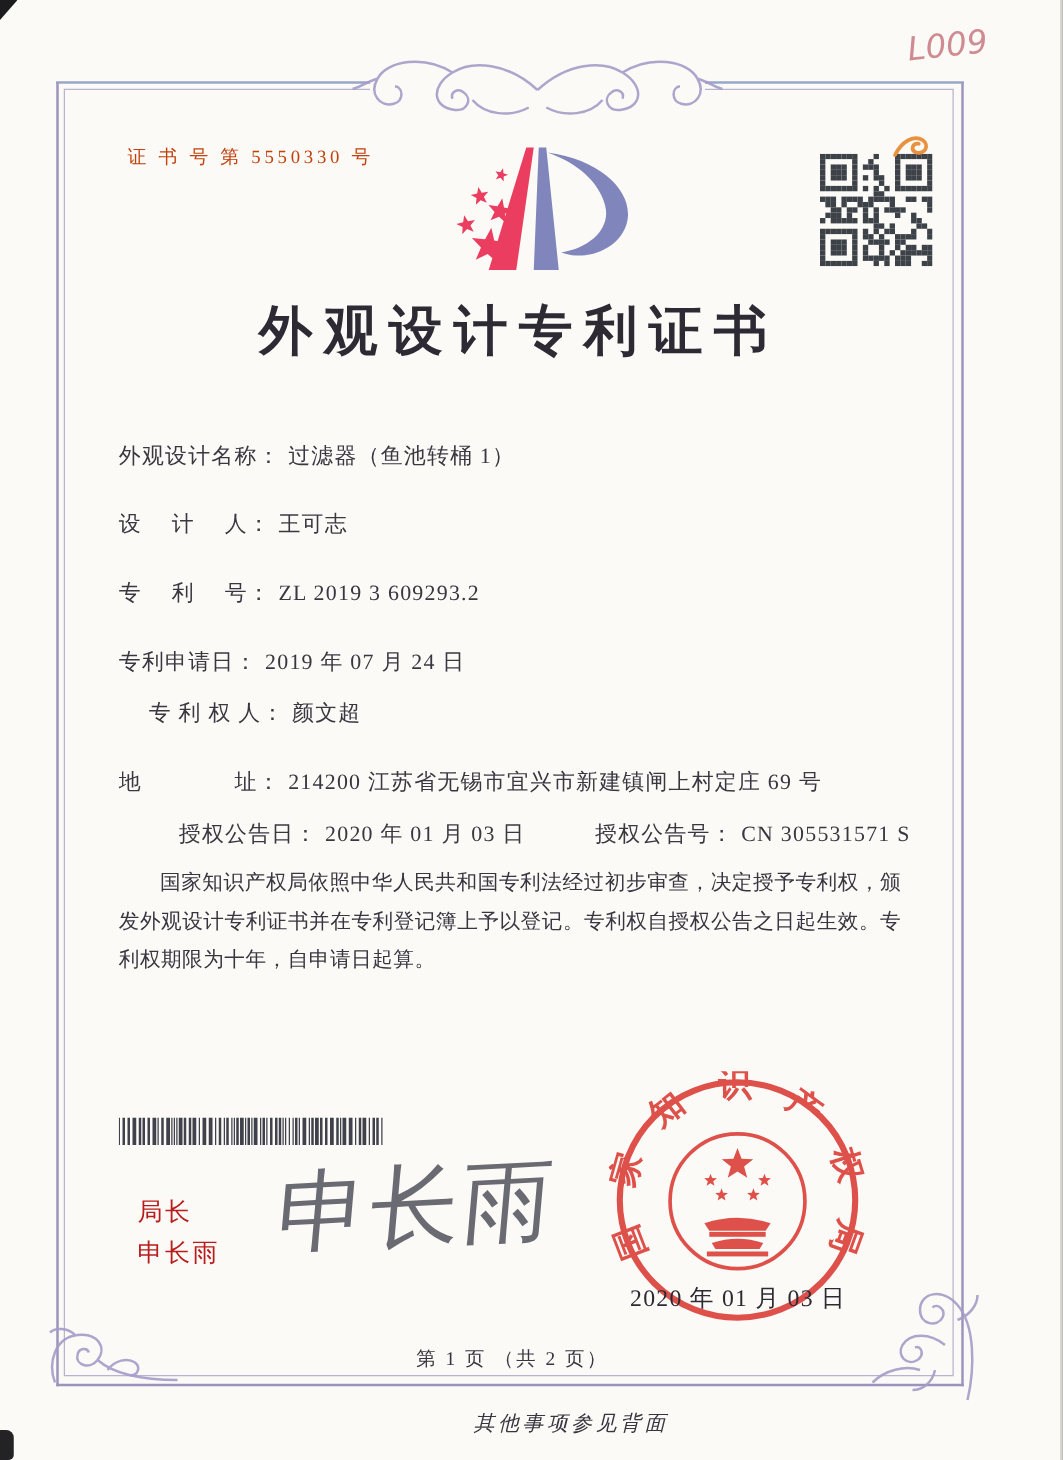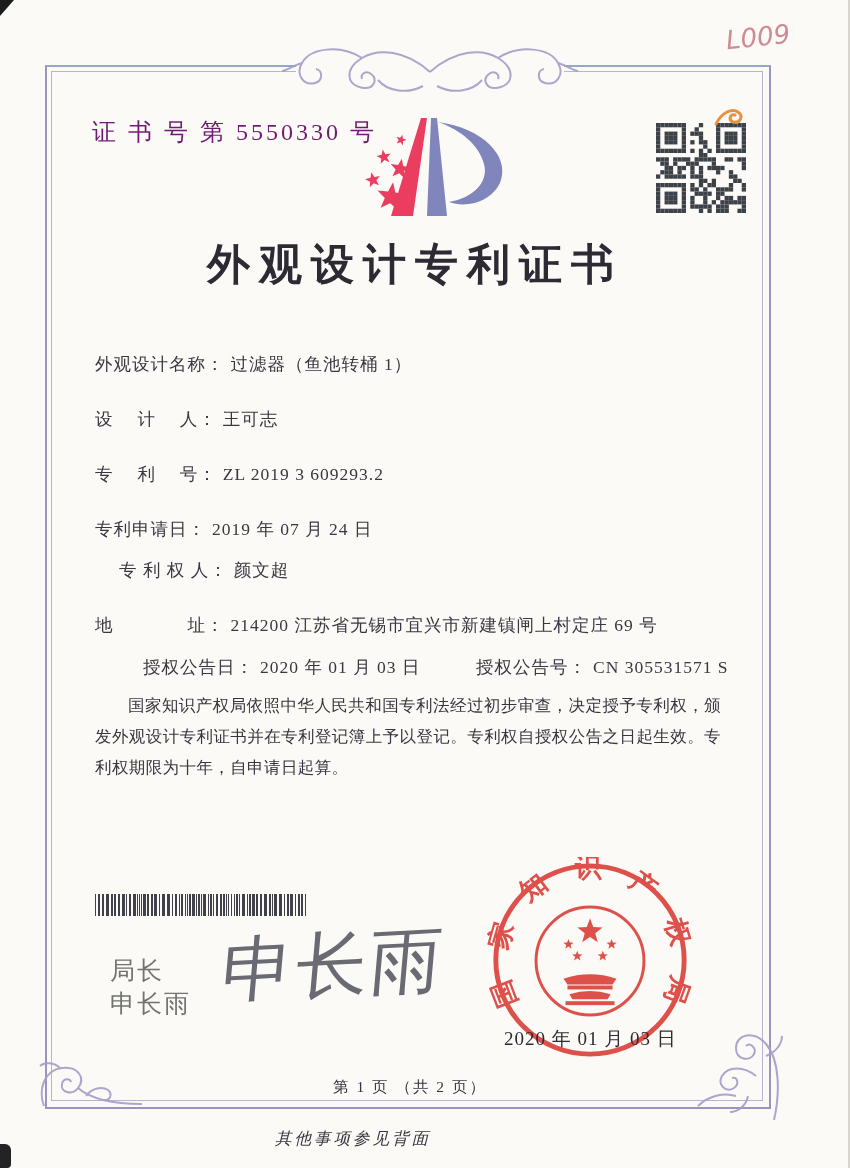--- a/index.html
+++ b/index.html
@@ -4,45 +4,45 @@
 <style>
   html,body{margin:0;padding:0;background:#888;}
   .page{position:relative;width:850px;height:1168px;margin:0 auto;overflow:hidden;
     background:#fbfaf6;font-family:"Liberation Serif","DejaVu Serif",serif;color:#37333d;}
   .abs{position:absolute;}
 
   
   .frame-outer{left:45px;top:65px;width:722px;height:1040px;border:2px solid #9c94bc;border-top-color:#98a6c9;}
   .frame-inner{left:51px;top:71px;width:710px;height:1028px;border:1px solid #b9b3cf;}
 
-  .cert-no{left:92px;top:116px;font-size:24px;letter-spacing:3px;color:#701a75;}
+  .cert-no{left:102px;top:116px;font-size:15px;letter-spacing:3px;color:#c2410c;}
 
   .title{left:85px;top:236px;width:660px;text-align:center;font-size:43px;font-weight:700;
     letter-spacing:9px;color:#2d2a34;}
 
   .row{left:95px;width:640px;font-size:17.5px;color:#3b3741;letter-spacing:1px;white-space:nowrap;}
   .row .val{margin-left:6px;}
   .grant-no-part{position:absolute;left:333px;top:0;}
 
   .body-text{left:95px;top:690px;width:626px;font-size:16.5px;line-height:31px;
     color:#39343f;text-align:justify;letter-spacing:0.4px;}
   .body-text p{margin:0;text-indent:2em;}
 
   .barcode{left:95px;top:894px;width:215px;height:22px;}
 
-  .signer{left:110px;top:954px;font-size:25px;color:#737373;letter-spacing:2px;line-height:33px;}
+  .signer{left:110px;top:954px;font-size:20px;color:#b91c1c;letter-spacing:2px;line-height:33px;}
 
   .sig-script{left:222px;top:918px;font-size:72px;color:#51515c;letter-spacing:2px;
     transform:rotate(-3deg) skewX(-8deg);font-family:"DejaVu Sans",sans-serif;opacity:.85;}
 
   .seal{left:487px;top:857px;width:206px;height:206px;opacity:.92;mix-blend-mode:multiply;}
   .seal-date{left:504px;top:1026px;font-size:19px;letter-spacing:1px;color:#2e2a34;z-index:5;}
 
   .page-footer{left:280px;top:1077px;width:260px;text-align:center;font-size:15.5px;letter-spacing:2px;color:#39343f;}
-  .back-note{left:275px;top:1128px;width:260px;text-align:left;font-size:16.5px;letter-spacing:3px;color:#39343f;font-style:italic;}
+  .back-note{left:275px;top:1128px;width:260px;text-align:right;font-size:16.5px;letter-spacing:3px;color:#39343f;font-style:italic;}
 
   .handnote{left:726px;top:22px;font-size:26px;color:#cf8b92;transform:rotate(-6deg);
     font-style:italic;font-family:"DejaVu Sans",sans-serif;}
 
   .logo{left:343px;top:112px;width:172px;height:122px;}
   .qr{left:656px;top:123px;width:90px;height:90px;}
   .orange-mark{left:712px;top:104px;width:34px;height:26px;}
 
   .ornament{pointer-events:none;}
   .orn-top{left:278px;top:38px;width:304px;height:66px;}

